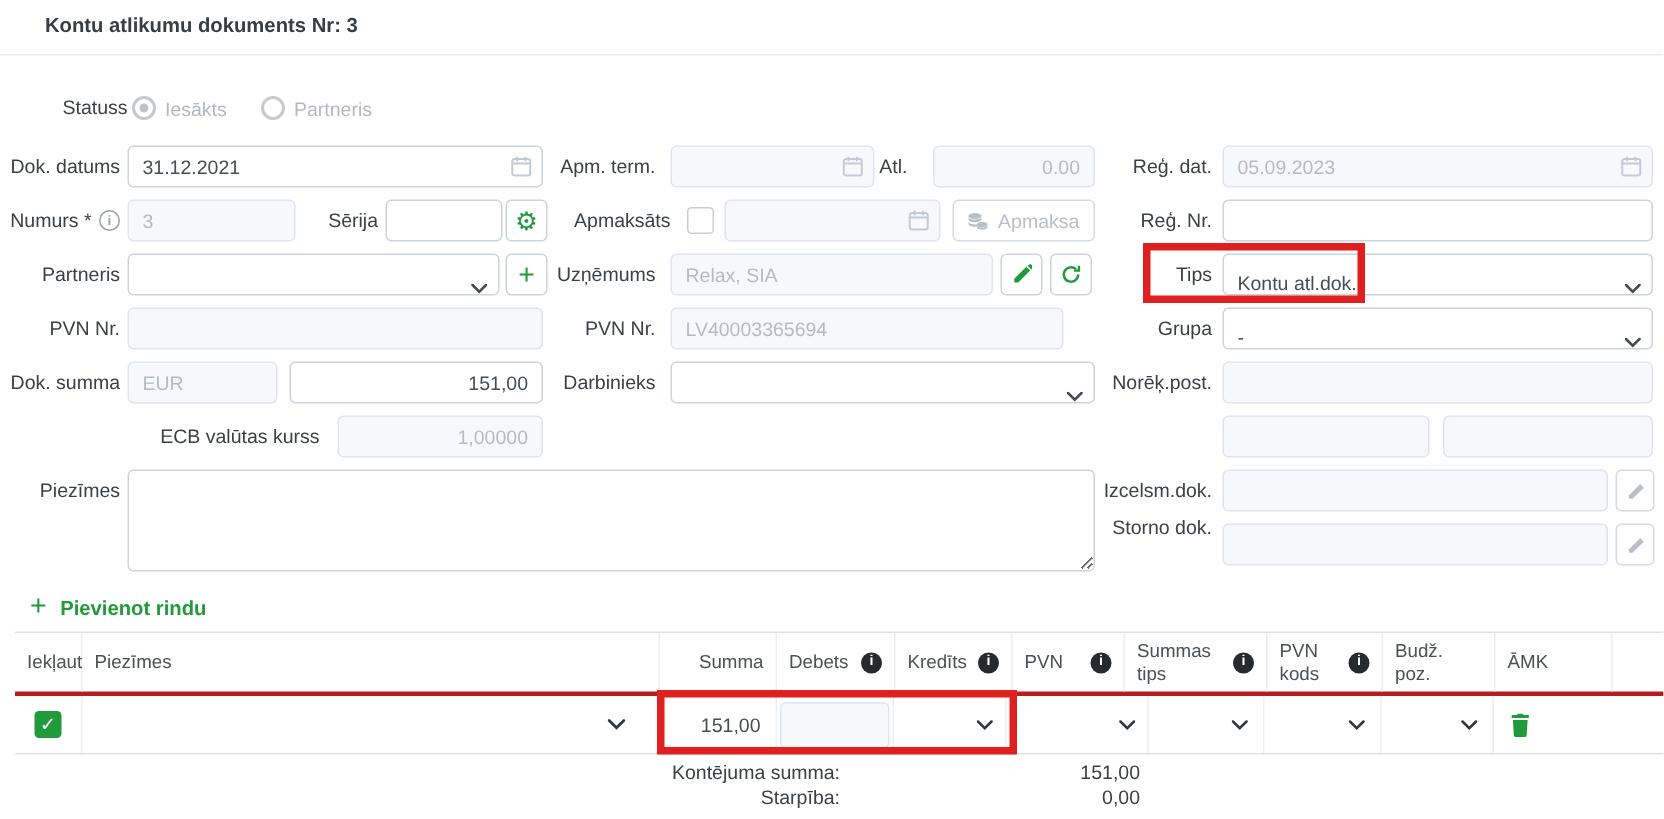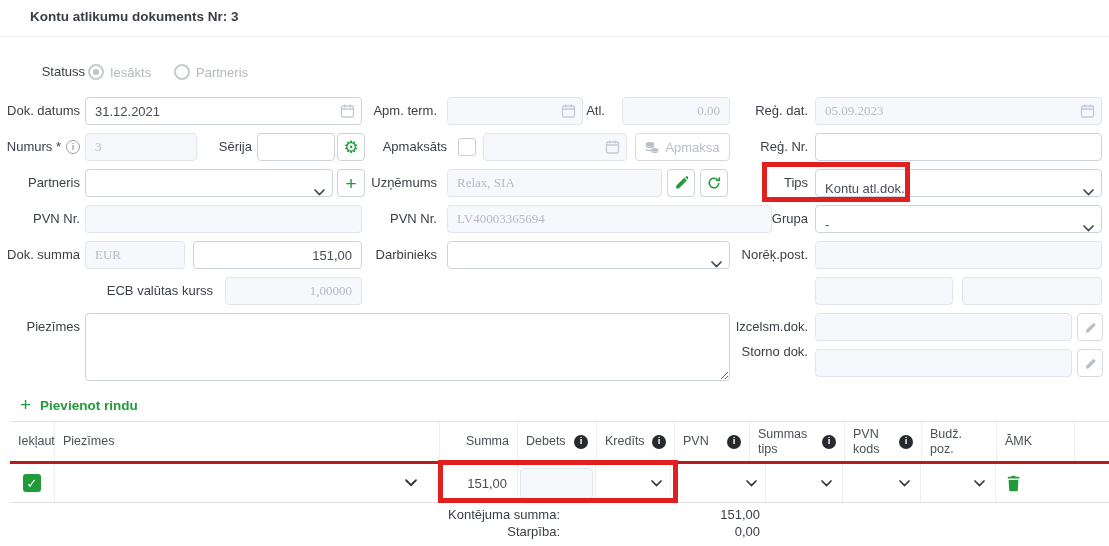--- a/index.html
+++ b/index.html
@@ -10,21 +10,21 @@
   }
   .abs { position:absolute; }
   .lbl { position:absolute; height:28px; line-height:28px; font-size:13px;
          color:#3b4046; text-align:right; white-space:nowrap; }
   .lblflex { display:flex; justify-content:flex-end; align-items:center; gap:5px; }
   .fldwrap { position:absolute; height:28px; }
   .fld { width:100%; height:100%; border:1px solid #ccd3dd; border-radius:4px;
          background:#fff; font-size:13px; color:#474d54; padding:0 9px;
          font-family:inherit; display:flex; align-items:center; outline:none; }
   input.fld { display:block; line-height:26px; }
-  .dis { background:#f6f8fc !important; border-color:#e0e4ee !important; color:#b5bbc6 !important;font-family:Liberation Serif, serif; }
+  .dis { background:#f6f8fc !important; border-color:#e0e4ee !important; color:#b5bbc6 !important; }
   .rt { text-align:right; }
   .icon-right { position:absolute; right:7px; top:50%; transform:translateY(-50%); line-height:0; }
   .sel { display:flex; align-items:flex-end; justify-content:space-between; padding-right:7px; }
   .ibtn { position:absolute; width:28px; height:28px; border:1px solid #ccd3dd; border-radius:4px;
           background:#fff; display:flex; align-items:center; justify-content:center; line-height:0; }
   .green { color:#219a3b; }
   .gray-ic { color:#b9bec7; }
   .radio { position:absolute; width:16px; height:16px; border:2px solid #c6cacf; border-radius:50%;
            background:#fff; }
   .radio .dot { position:absolute; left:3px; top:3px; width:6px; height:6px; border-radius:50%; background:#bfc3c8; }
@@ -183,21 +183,21 @@
         </svg></span>
   </div>
 </div>
 <div class="redbox" style="left:762px;top:162px;width:148px;height:40px"></div>
 
 <div class="lbl" style="left:0;top:205px;width:80px">PVN Nr.</div>
 <div class="fldwrap" style="left:85px;top:205px;width:277px">
   <input class="fld dis" style="">
 </div>
 <div class="lbl" style="left:357px;top:205px;width:80px">PVN Nr.</div>
-<div class="fldwrap" style="left:447px;top:205px;width:325px">
+<div class="fldwrap" style="left:447px;top:205px;width:262px">
   <input class="fld dis" value="LV40003365694" style="">
 </div>
 <div class="lbl" style="left:718px;top:205px;width:90px">Grupa</div>
 <div class="fldwrap" style="left:815px;top:205px;width:287px">
   <div class="fld sel">
     <span>-</span>
     <span class="chev"><svg width="11" height="7" viewBox="0 0 11 7" fill="none" stroke="#454b52" stroke-width="1.7" stroke-linecap="round">
           <path d="M1 1l4.5 4.5L10 1"></path>
         </svg></span>
   </div>

